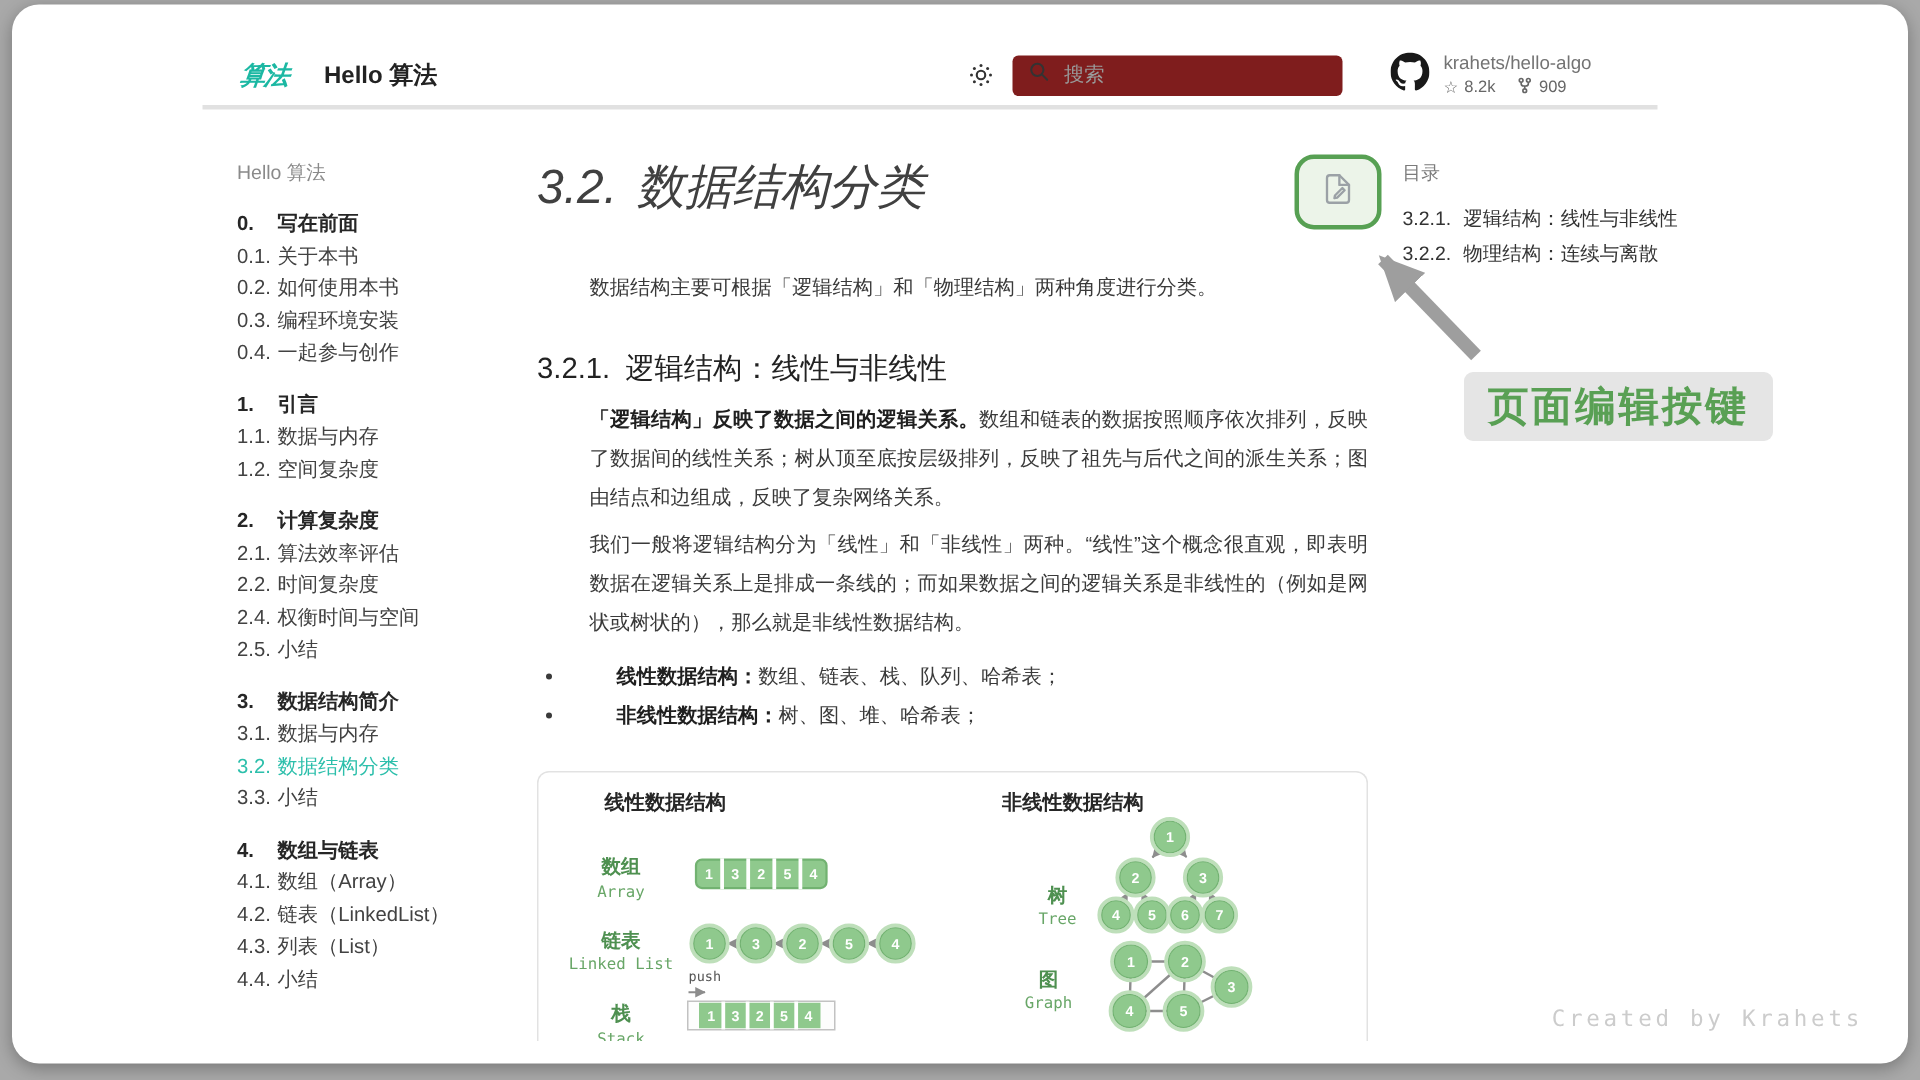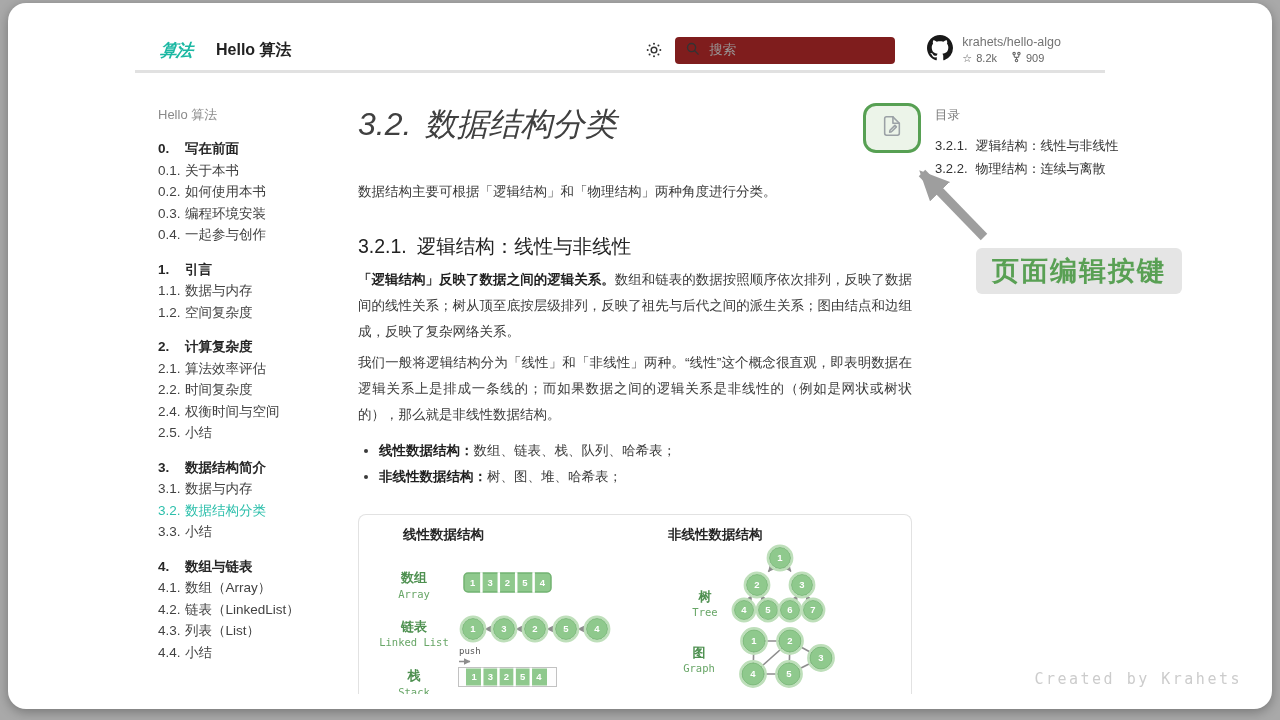--- a/index.html
+++ b/index.html
@@ -32,27 +32,27 @@
   .side-item.active { color:#2cbfab; }
   .num { width:27px; flex:none; }
 
   
   .main { position:absolute; left:350px; top:0; width:554px; }
   h1 { margin-top:104px; font-size:32px; font-weight:400; color:#404040; line-height:34px;font-style:italic; }
   h1 .ht { margin-left:13px; }
   .intro { margin-top:38px; }
   h2 { margin-top:27px; font-size:19.5px; font-weight:500; color:#222; line-height:28px; }
   h2 .ht { margin-left:10px; }
-  .para { font-size:13.5px; color:#3a3a3a; line-height:26px; text-align:justify; }
+  .para { font-size:13.5px; color:#3a3a3a; line-height:26px; text-align:justify;margin-left:35px; }
   .p1 { margin-top:7px; }
   .p2 { margin-top:5px; }
   .para strong { color:#1f1f1f; }
   ul.bullets { margin-top:10px; padding-left:21px; }
   ul.bullets li { font-size:13.5px; color:#3a3a3a; line-height:26px; }
-  ul.bullets li strong { color:#1f1f1f; }
+  ul.bullets li strong { color:#1f1f1f;margin-left:32px; }
   .figure { margin-top:24px; width:554px; height:180px; overflow:hidden; background:#fff;
             border:1px solid #e2e2e2; border-bottom:none; border-radius:8px 8px 0 0; }
 
   
   .editbtn { position:absolute; left:855px; top:100px; width:58px; height:50px; border-radius:13px;
              background:#ecf4e9; border:3.5px solid #57a053; display:flex; align-items:center;
              justify-content:center; cursor:pointer; }
 
   
   .toc { position:absolute; left:927px; top:104px; width:200px; }

